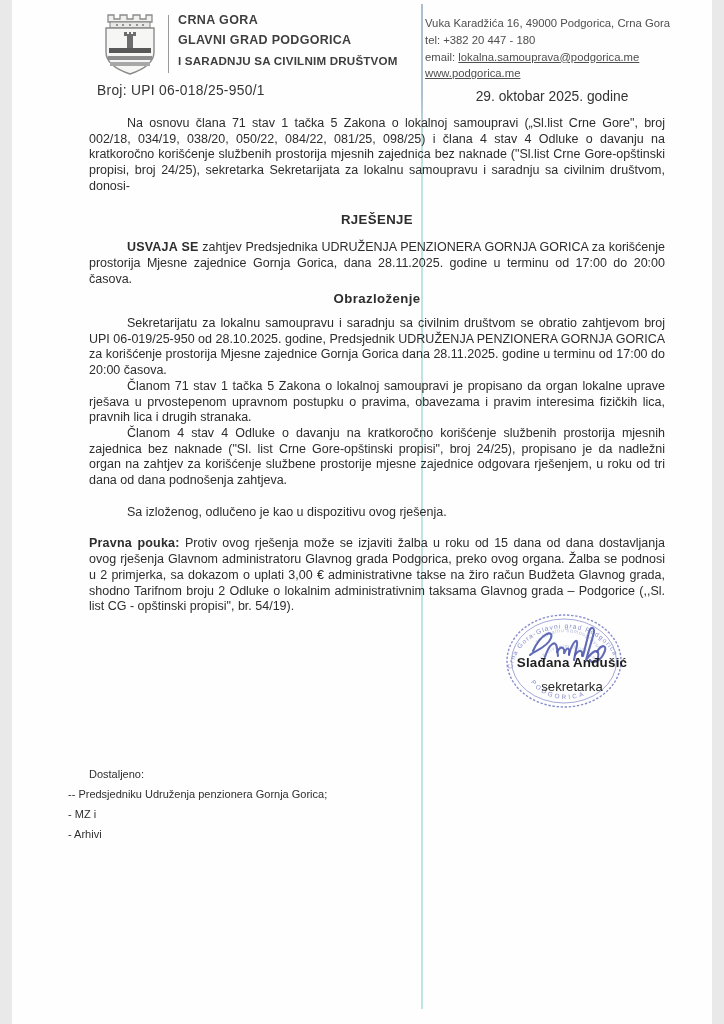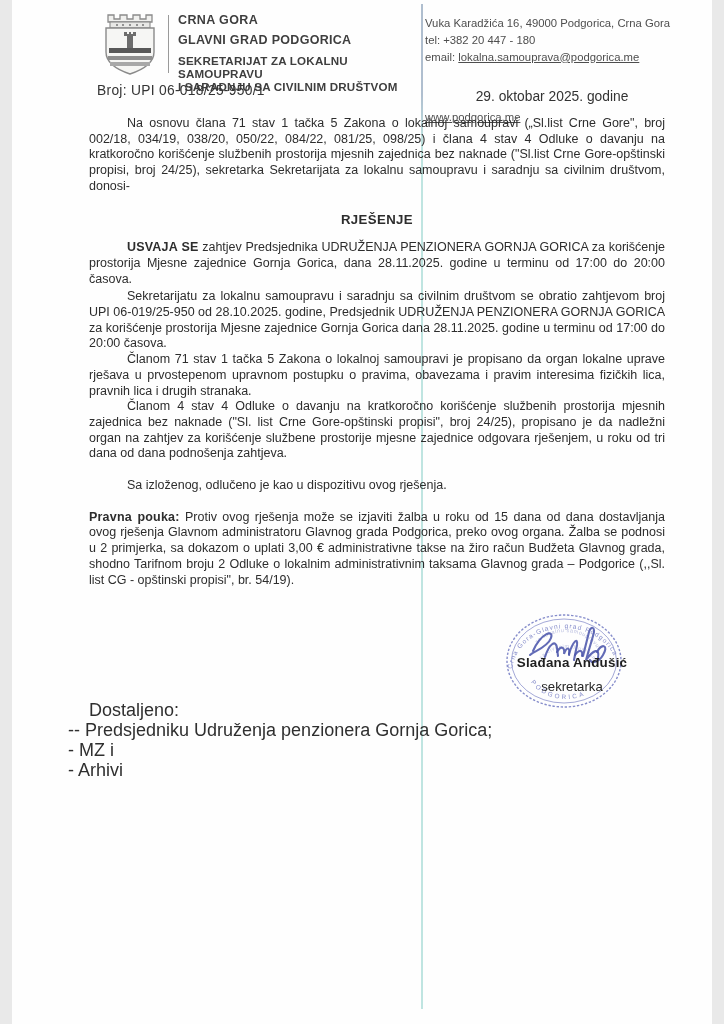--- a/index.html
+++ b/index.html
@@ -25,21 +25,21 @@
   }
   
   .emblem{position:absolute;left:88px;top:12px;width:60px;height:66px;}
   .hdr-divider{position:absolute;left:156px;top:15px;width:1px;height:58px;background:#9a9a9a;}
   .org{position:absolute;left:166px;top:13px;width:240px;color:#3e3e3e;font-weight:bold;}
   .org .l1{font-size:12.5px;letter-spacing:.4px;margin-bottom:6px;}
   .org .l2{font-size:12.5px;letter-spacing:.3px;margin-bottom:7px;}
   .org .l3{font-size:11.6px;line-height:13px;letter-spacing:.2px;}
   .ref-number{position:absolute;left:85px;top:83px;font-size:13.8px;color:#343434;letter-spacing:.3px;}
   .contact{position:absolute;left:413px;top:15px;width:290px;font-size:11.3px;line-height:16.8px;color:#4e4e4e;}
-  .contact .lnk{text-decoration:underline;margin-top:44px;}
+  .contact .lnk{text-decoration:underline;}
   .doc-date{position:absolute;left:408px;top:89px;width:264px;text-align:center;font-size:13.8px;color:#333;}
   
   .body-text{
     position:absolute;left:77px;top:116px;width:576px;
     font-size:12.5px;line-height:15.7px;text-align:justify;color:var(--text);
   }
   .body-text p{margin:0;}
   .ind{text-indent:38px;}
   .h-center{text-align:center;font-weight:bold;font-size:13.2px;letter-spacing:.4px;}
   .h1{margin:17px 0 13px 0 !important;}
@@ -53,21 +53,21 @@
   .stamp-wrap svg{position:absolute;left:0;top:0;}
   .ring{fill:none;stroke:var(--stamp-color);}
   .stamp-txt{fill:var(--stamp-color);font-family:"Liberation Sans",sans-serif;}
   .stamp-faint{fill:var(--stamp-faint);}
   .sig-path{fill:none;stroke:var(--ink-color);stroke-width:2.1;stroke-linecap:round;opacity:.88;}
   .signer-name{position:absolute;left:492px;top:655px;width:136px;text-align:center;
     font-size:13.4px;font-weight:bold;color:#1f1f1f;letter-spacing:.2px;}
   .signer-title{position:absolute;left:492px;top:679px;width:136px;text-align:center;
     font-size:13.2px;color:#262626;}
   
-  .distribution{position:absolute;left:56px;top:700px;font-size:18px;line-height:20px;color:#2f2f2f;}
+  .distribution{position:absolute;left:56px;top:764px;font-size:11px;line-height:20px;color:#2f2f2f;}
   .distribution .dlabel{margin-left:21px;}
 </style>
 </head>
 <body>
 
 <div class="page">
 
   <div class="scan-line"></div>
 
   <svg class="emblem" viewBox="0 0 60 66" aria-hidden="true">
@@ -88,21 +88,20 @@
     <rect x="9" y="36" width="42" height="5" fill="#585858"></rect>
     <rect x="8" y="44" width="44" height="4" fill="#8e8e8e"></rect>
     <rect x="10" y="50" width="40" height="4" fill="#a8a8a8"></rect>
   </svg>
 
   <div class="hdr-divider"></div>
 
   <div class="org">
     <div class="l1">CRNA GORA</div>
     <div class="l2">GLAVNI GRAD PODGORICA</div>
-    <div class="l3">SEKRETARIJAT ZA LOKALNU SAMOUPRAVU</div>
     <div class="l3">I SARADNJU SA CIVILNIM DRUŠTVOM</div>
   </div>
 
   <div class="ref-number">Broj: UPI 06-018/25-950/1</div>
 
   <div class="contact">
     <div>Vuka Karadžića 16, 49000 Podgorica, Crna Gora</div>
     <div>tel: +382 20 447 - 180</div>
     <div><span>email: </span><span class="lnk">lokalna.samouprava@podgorica.me</span></div>
     <div class="lnk">www.podgorica.me</div>
@@ -110,20 +109,21 @@
 
   <div class="doc-date">29. oktobar 2025. godine</div>
 
   <div class="body-text">
     <p class="ind">Na osnovu člana 71 stav 1 tačka 5 Zakona o lokalnoj samoupravi („Sl.list Crne Gore", broj 002/18, 034/19, 038/20, 050/22, 084/22, 081/25, 098/25) i člana 4 stav 4  Odluke o davanju na kratkoročno korišćenje službenih prostorija mjesnih zajednica bez naknade ("Sl.list Crne Gore-opštinski propisi, broj 24/25), sekretarka Sekretarijata za lokalnu samoupravu i saradnju sa civilnim društvom, donosi-</p>
 
     <p class="h-center h1">RJEŠENJE</p>
 
     <p class="ind decision"><b class="run">USVAJA SE</b><span> zahtjev  Predsjednika UDRUŽENJA PENZIONERA GORNJA GORICA za korišćenje  prostorija Mjesne zajednice Gornja Gorica, dana 28.11.2025. godine u terminu od 17:00 do 20:00 časova.</span></p>
 
+    <p class="h-center h2">Obrazloženje</p>
 
     <p class="ind">Sekretarijatu za lokalnu samoupravu i saradnju sa civilnim društvom se obratio zahtjevom broj UPI 06-019/25-950 od 28.10.2025. godine, Predsjednik UDRUŽENJA PENZIONERA GORNJA GORICA za korišćenje  prostorija Mjesne zajednice Gornja Gorica dana 28.11.2025. godine u terminu od 17:00 do 20:00 časova.</p>
     <p class="ind">Članom 71 stav 1 tačka 5  Zakona o lokalnoj samoupravi je propisano da organ lokalne uprave rješava u prvostepenom upravnom postupku o pravima, obavezama i pravim interesima fizičkih lica, pravnih lica i drugih stranaka.</p>
     <p class="ind">Članom 4 stav 4 Odluke o davanju na kratkoročno korišćenje službenih prostorija mjesnih zajednica bez naknade ("Sl. list Crne Gore-opštinski propisi", broj 24/25), propisano je da nadležni organ na zahtjev za korišćenje službene prostorije mjesne zajednice odgovara rješenjem, u roku od tri dana od dana podnošenja zahtjeva.</p>
 
     <p class="ind conclusion">Sa izloženog, odlučeno je kao u dispozitivu ovog rješenja.</p>
 
     <p class="legal"><b class="run">Pravna pouka:</b><span> Protiv ovog rješenja može se izjaviti žalba u roku od 15 dana od dana dostavljanja ovog rješenja Glavnom administratoru Glavnog grada Podgorica, preko ovog organa. Žalba se podnosi u 2 primjerka, sa dokazom o uplati 3,00 € administrativne takse na žiro račun Budžeta Glavnog grada, shodno Tarifnom broju 2 Odluke o lokalnim administrativnim taksama Glavnog grada – Podgorice (,,Sl. list CG - opštinski propisi", br. 54/19).</span></p>
   </div>
 

